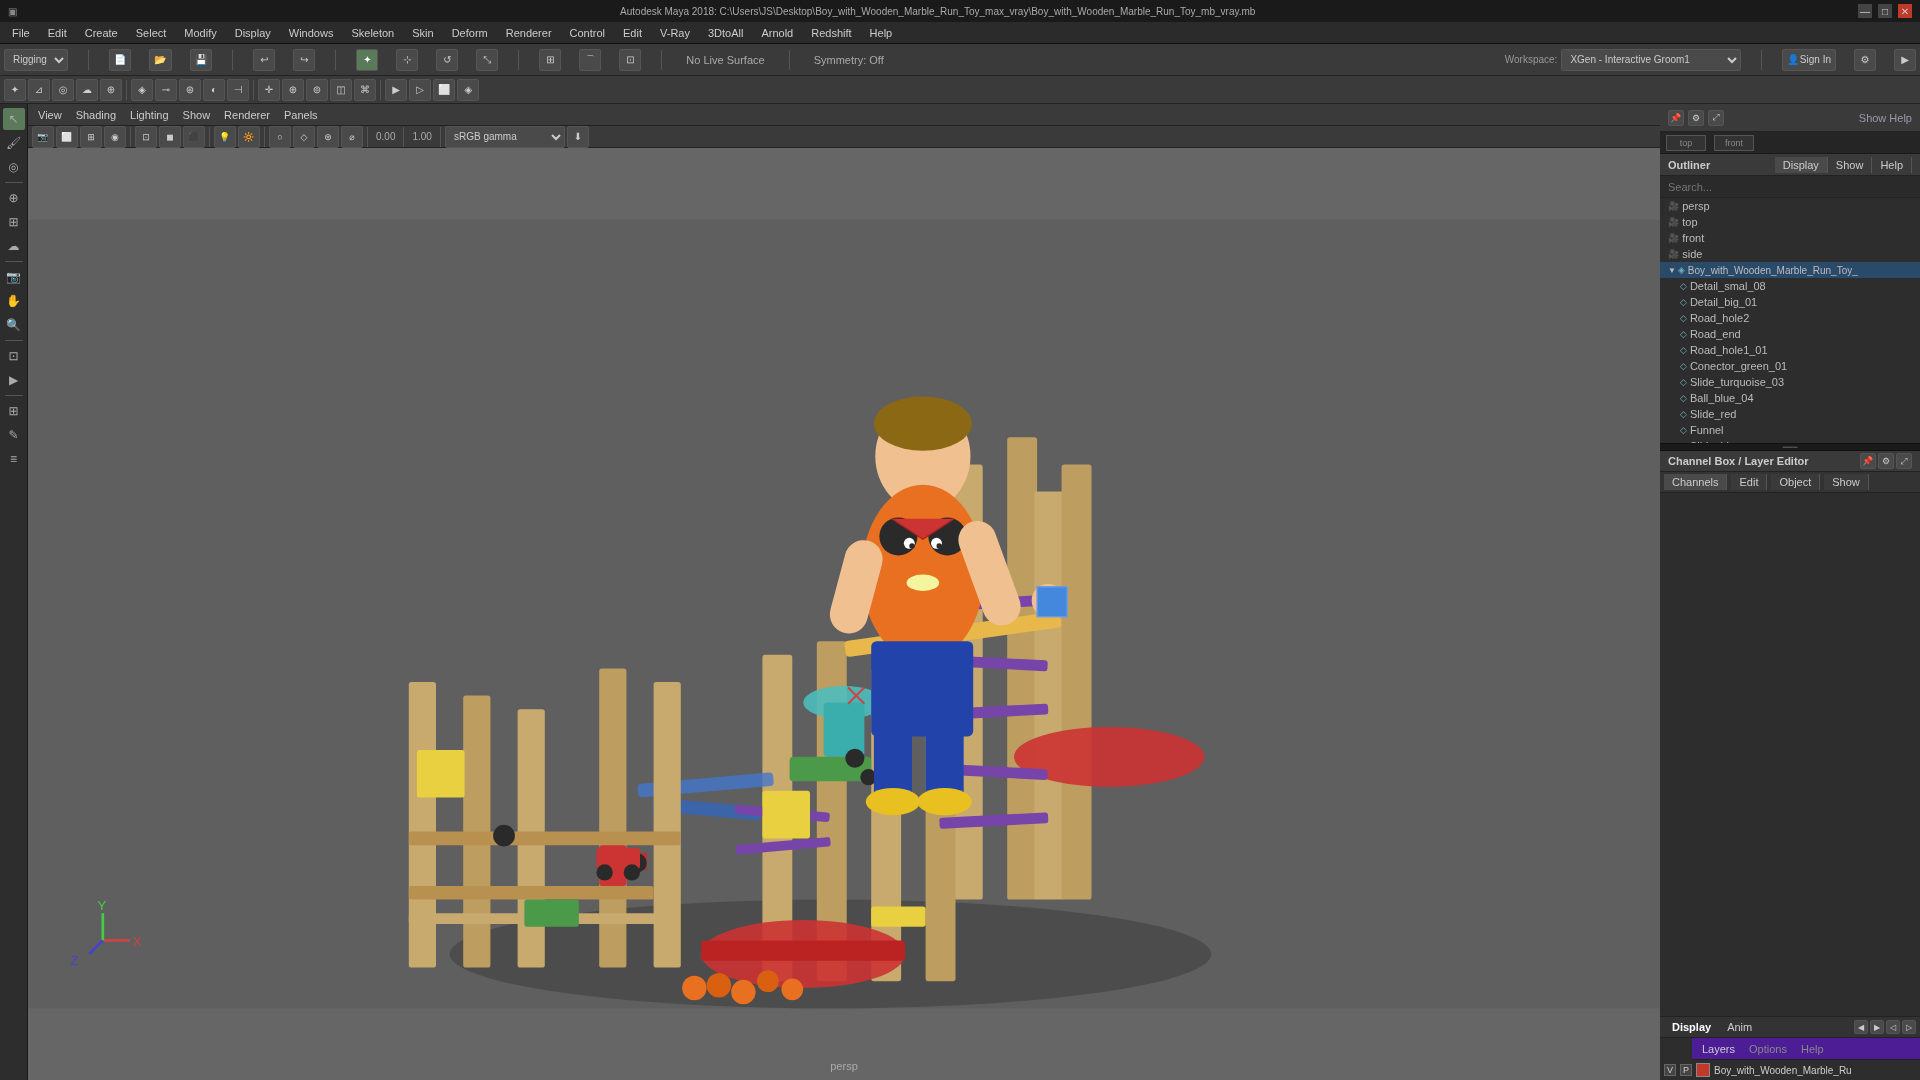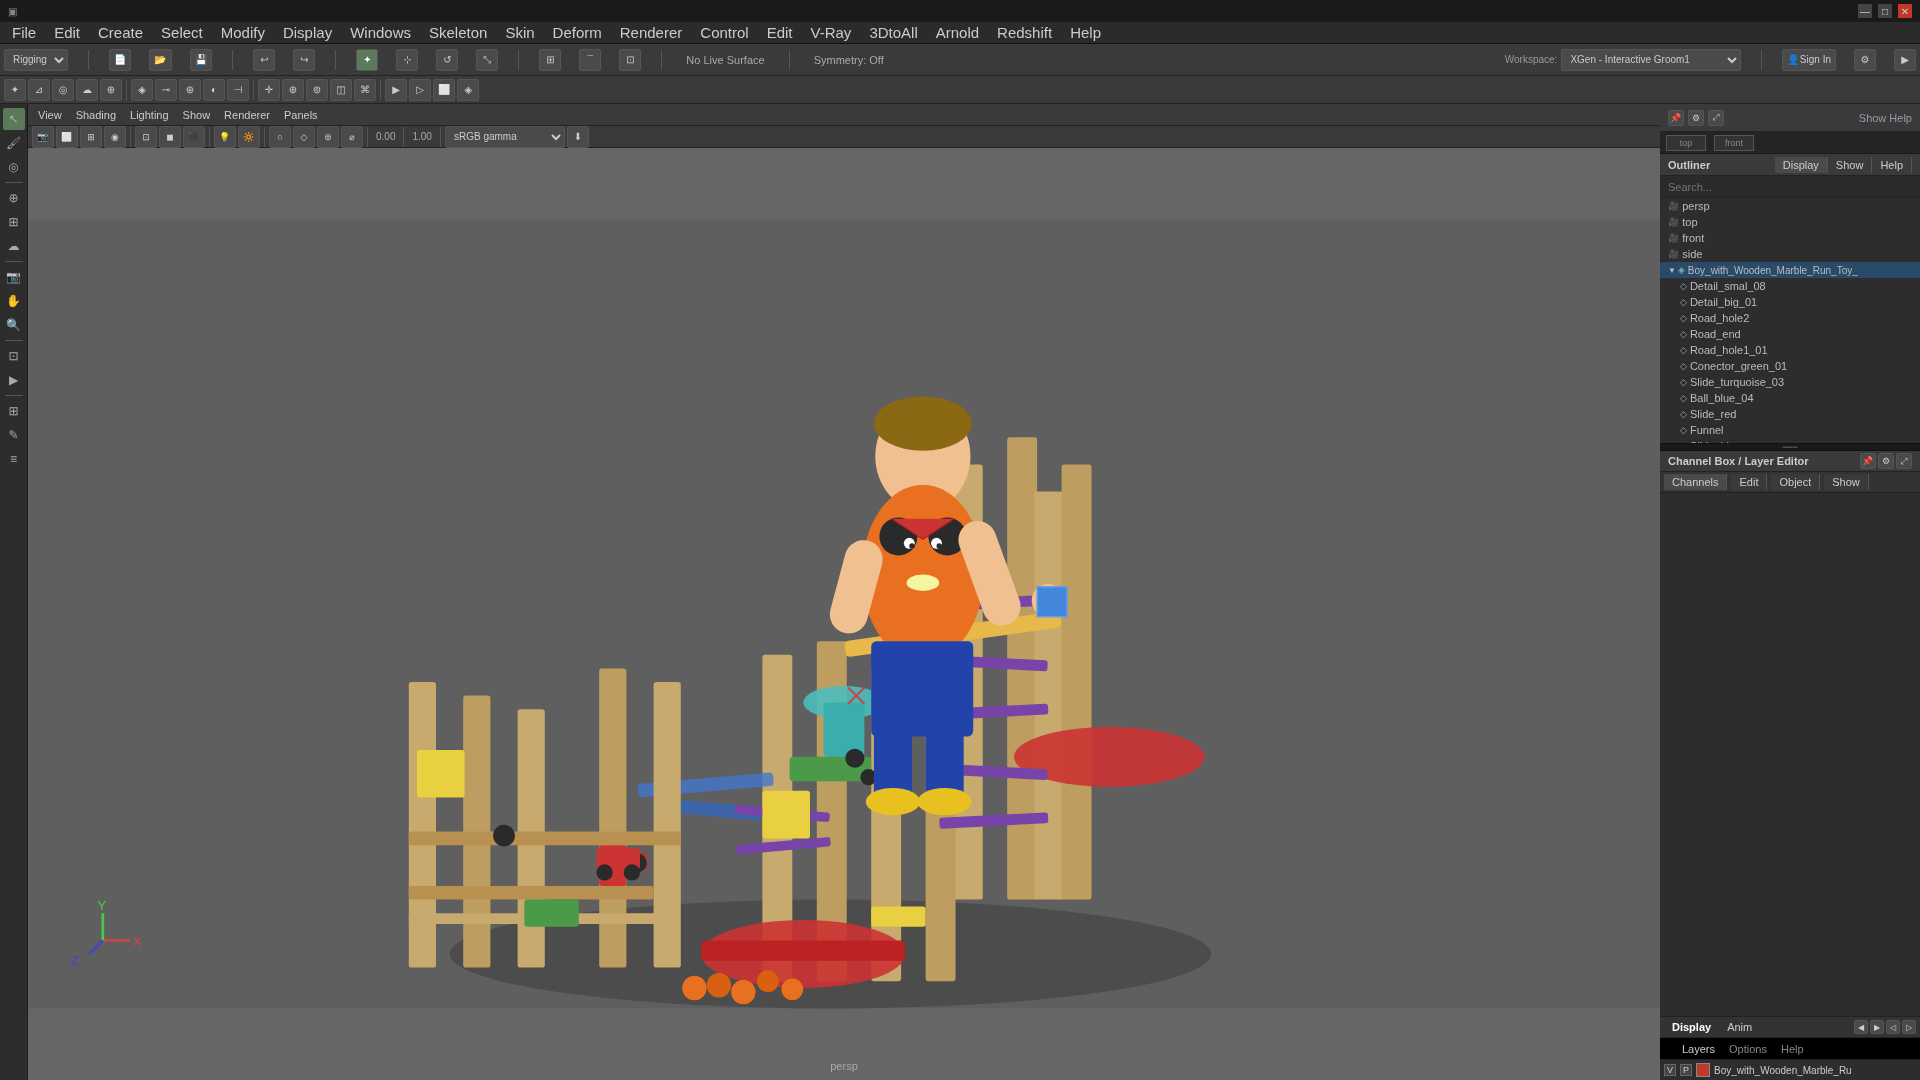--- a/index.html
+++ b/index.html
@@ -12,21 +12,21 @@
     }
     #titlebar-controls { display: flex; gap: 6px; }
     .titlebar-btn { width: 14px; height: 14px; border: none; cursor: pointer; font-size: 10px; display: flex; align-items: center; justify-content: center; background: #444; color: #ccc; }
     .titlebar-btn.close { background: #c0392b; }
     
     
     #menubar {
       width: 100%; height: 22px; background: #2b2b2b; display: flex; align-items: center; padding: 0 4px; gap: 2px;
       border-bottom: 1px solid #111;
     }
-    .menu-item { padding: 2px 8px; color: #ccc; font-size: 15px; cursor: pointer; border-radius: 2px; }
+    .menu-item { padding: 2px 8px; color: #ccc; font-size: 11px; cursor: pointer; border-radius: 2px; }
     
     
     #toolbar1 {
       width: 100%; height: 32px; background: #3a3a3a; display: flex; align-items: center; padding: 0 4px; gap: 18px;
       border-bottom: 1px solid #222;
     }
     .toolbar-btn { height: 22px; padding: 0 4px; background: #4a4a4a; border: 1px solid #555; border-radius: 2px; color: #ccc; font-size: 10px; cursor: pointer; display: flex; align-items: center; justify-content: center; min-width: 22px; }
     .toolbar-separator { width: 1px; height: 20px; background: #555; margin: 0 2px; }
     .toolbar-dropdown { height: 22px; background: #4a4a4a; border: 1px solid #555; border-radius: 2px; color: #ccc; font-size: 10px; padding: 0 4px; cursor: pointer; }
     
@@ -97,21 +97,21 @@
     
     
     #display-anim-tabs { 
       height: 22px; display: flex; align-items: center; background: #333; border-top: 1px solid #222; border-bottom: 1px solid #222; padding: 0 4px;
     }
     .disp-tab { padding: 2px 8px; font-size: 11px; color: #ccc; cursor: pointer; }
     .disp-tab.active { color: #fff; font-weight: bold; }
     
     
     #layer-editor { background: #2d2d2d; }
-    #layer-toolbar { height: 22px; background: #000000; display: flex; align-items: center; padding: 0 16px; gap: 2px; border-bottom: 1px solid #222; }
+    #layer-toolbar { height: 22px; background: #4c1d95; display: flex; align-items: center; padding: 0 4px; gap: 2px; border-bottom: 1px solid #222; margin-left: 32px; }
     #layer-item { height: 20px; display: flex; align-items: center; padding: 0 4px; gap: 4px; font-size: 11px; color: #ccc; }
     .layer-vis { width: 12px; height: 12px; border: 1px solid #666; background: #444; font-size: 9px; display: flex; align-items: center; justify-content: center; }
     .layer-color { width: 14px; height: 14px; background: #c0392b; border: 1px solid #888; }
     
     
     #scene-svg { position: absolute; top: 0; left: 0; width: 100%; height: 100%; }
     
     
     ::-webkit-scrollbar { width: 6px; }
     ::-webkit-scrollbar-track { background: #222; }
@@ -125,20 +125,21 @@
     .miniview-strip { display: flex; align-items: center; background: #252525; height: 22px; padding: 0 6px; font-size: 10px; color: #999; gap: 8px; border-bottom: 1px solid #1a1a1a; }
     .miniview-box { width: 40px; height: 16px; background: #333; border: 1px solid #555; display: flex; align-items: center; justify-content: center; font-size: 9px; color: #888; }
     
     .help-banner { background: #3a3a3a; height: 28px; display: flex; align-items: center; padding: 0 8px; border-bottom: 1px solid #222; gap: 8px; }
   </style>
 </head>
 <body>
 
 <div id="titlebar">
   <span style="font-size:10px; color:#888;">▣</span>
+  <span id="titlebar-title-text" style="font-size:10px; color:#aaa; flex:1; text-align:center; overflow:hidden; white-space:nowrap; text-overflow:ellipsis;">Autodesk Maya 2018: C:\Users\JS\Desktop\Boy_with_Wooden_Marble_Run_Toy_max_vray\Boy_with_Wooden_Marble_Run_Toy_mb_vray.mb</span>
   <div id="titlebar-controls">
     <button class="titlebar-btn">—</button>
     <button class="titlebar-btn">□</button>
     <button class="titlebar-btn close">✕</button>
   </div>
 </div>
 
 <div id="menubar">
   <span class="menu-item">File</span>
   <span class="menu-item">Edit</span>

